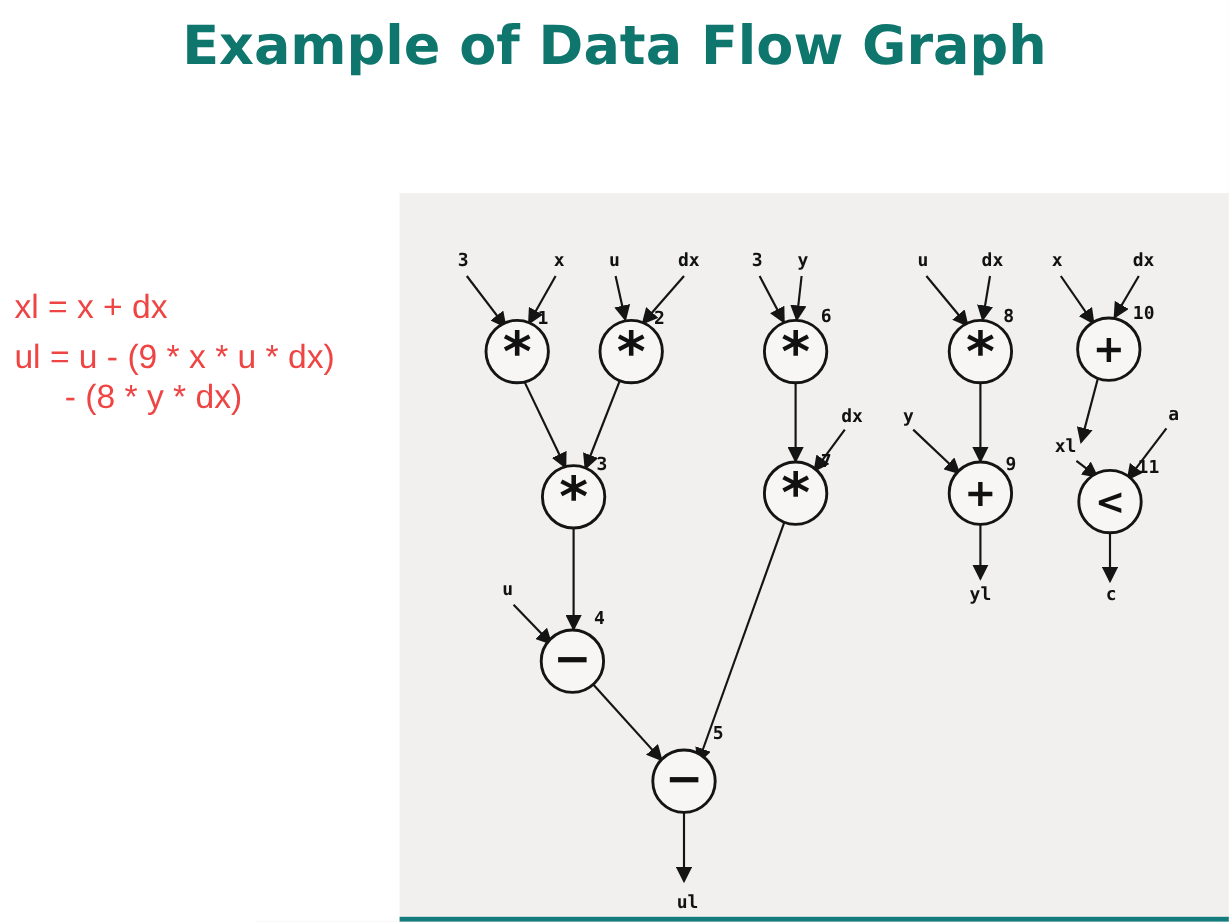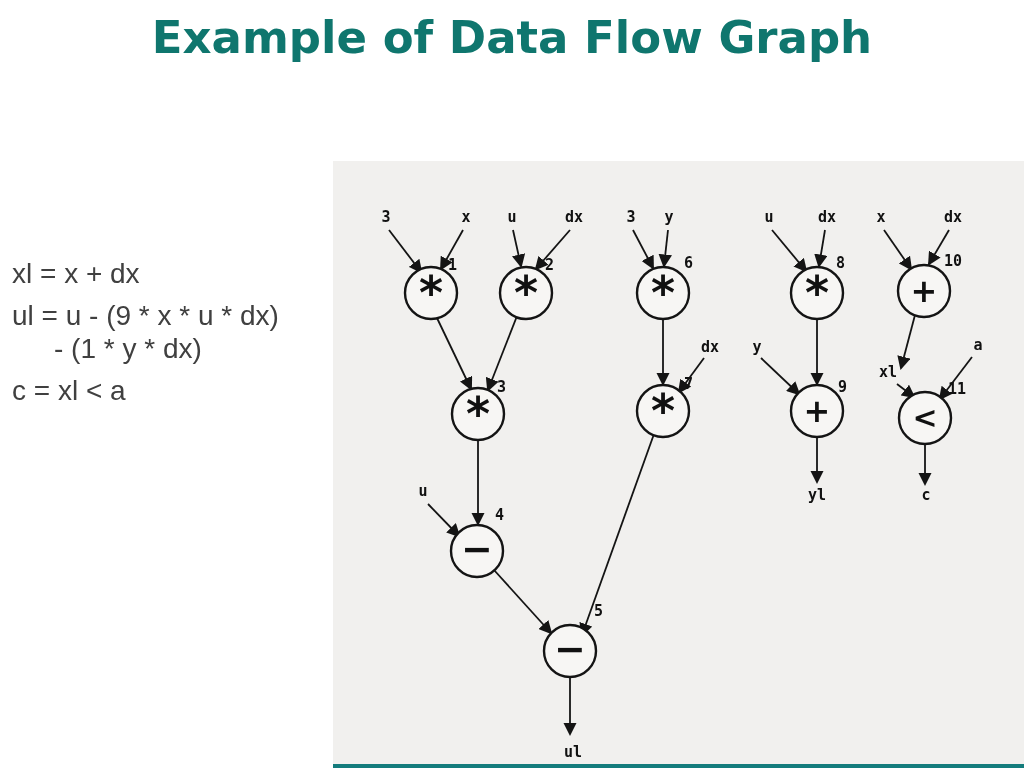--- a/index.html
+++ b/index.html
@@ -14,22 +14,22 @@
   }
   .diagram-panel{
     position:absolute;left:333px;top:161px;width:691px;height:607px;
     background:#f1f0ee;
   }
   .bottom-bar{
     position:absolute;left:333px;bottom:0;width:691px;height:4px;
     background:#147c7c;z-index:5;
   }
   .equations{
-    position:absolute;left:12px;top:258px;width:330px;
-    font-size:28px;color:#404040;line-height:31px;
+    position:absolute;left:12px;top:240px;width:330px;
+    font-size:28px;color:#ef4444;line-height:31px;
     font-family:"Liberation Sans","DejaVu Sans",sans-serif;
   }
   .eq{margin-bottom:11px;white-space:nowrap;}
   .eq-cont{margin-top:-9px;padding-left:42px;}
   #graph-svg{
     position:absolute;left:0;top:0;width:1024px;height:768px;z-index:2;
   }
   .g-label{
     font-family:"DejaVu Sans Mono","Liberation Mono",monospace;
     font-weight:bold;font-size:15px;fill:#111111;
@@ -47,22 +47,21 @@
 
 <div class="diagram-panel"></div>
 
 <div class="slide-title">
   <div>Example of Data Flow Graph</div>
 </div>
 
 <div class="equations">
   <div class="eq">xl = x + dx</div>
   <div class="eq">ul = u - (9 * x * u * dx)</div>
-  <div class="eq eq-cont">- (1 * y * dx)</div>
-  <div class="eq">c = xl &lt; a</div>
+  <div class="eq eq-cont">- (8 * y * dx)</div>
 </div>
 
 <svg id="graph-svg" viewBox="0 0 1024 768" xmlns="http://www.w3.org/2000/svg">
   <defs>
     <marker id="arrow" viewBox="0 0 10 10" refX="8.5" refY="5" markerWidth="7.5" markerHeight="7.5" orient="auto-start-reverse">
       <path d="M0,0 L10,5 L0,10 z" fill="#141414"></path>
     </marker>
   </defs>
   <g id="edges-layer">
       <line x1="389" y1="230" x2="421" y2="272" class="g-edge" marker-end="url(#arrow)"></line>

